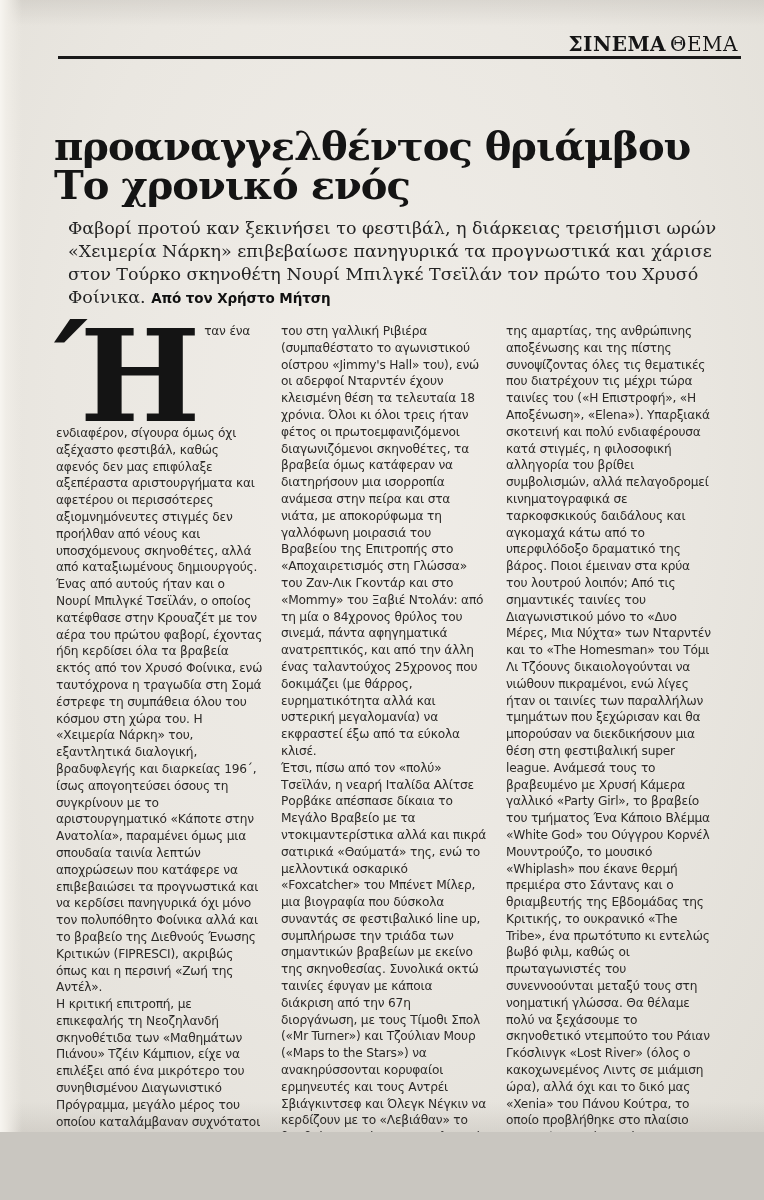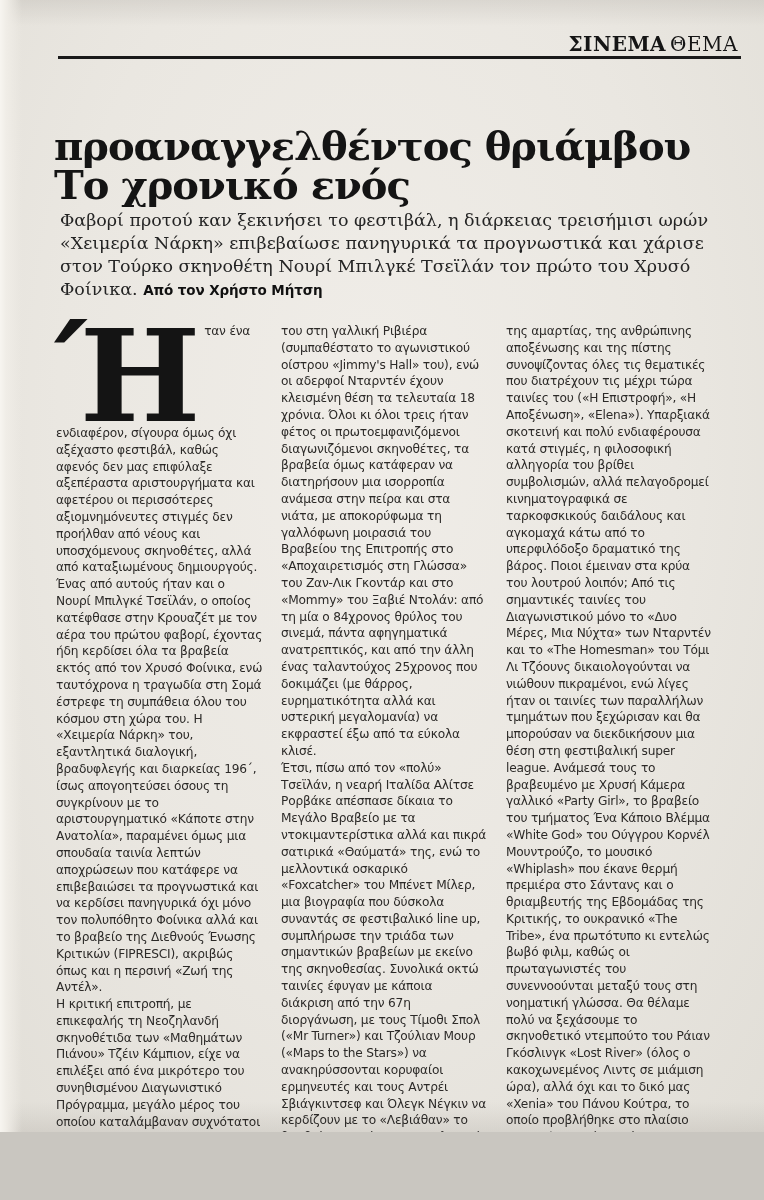--- a/index.html
+++ b/index.html
@@ -33,21 +33,21 @@
     font-family:"DejaVu Serif",serif;font-size:22px;color:#1d1d1d;
     letter-spacing:0.2px;
   }
   .headline{
     position:absolute;top:126px;left:54px;margin:0;
     font-family:"DejaVu Serif",serif;font-weight:bold;
     font-size:40px;line-height:39px;letter-spacing:-1px;color:#141414;
   }
   .hl-line{display:block;}
   .deck{
-    position:absolute;top:205px;left:56px;width:656px;margin:4px;
+    position:absolute;top:205px;left:56px;width:656px;margin:12px;
     font-family:"DejaVu Serif",serif;font-size:17.5px;line-height:23px;color:#242424;
   }
   .byline{
     font-family:"DejaVu Sans",sans-serif;font-weight:bold;
     font-size:13.5px;color:#101010;letter-spacing:-0.1px;
   }
   
   .body-cols{
     position:absolute;top:323px;left:56px;width:658px;
     display:flex;gap:18px;

